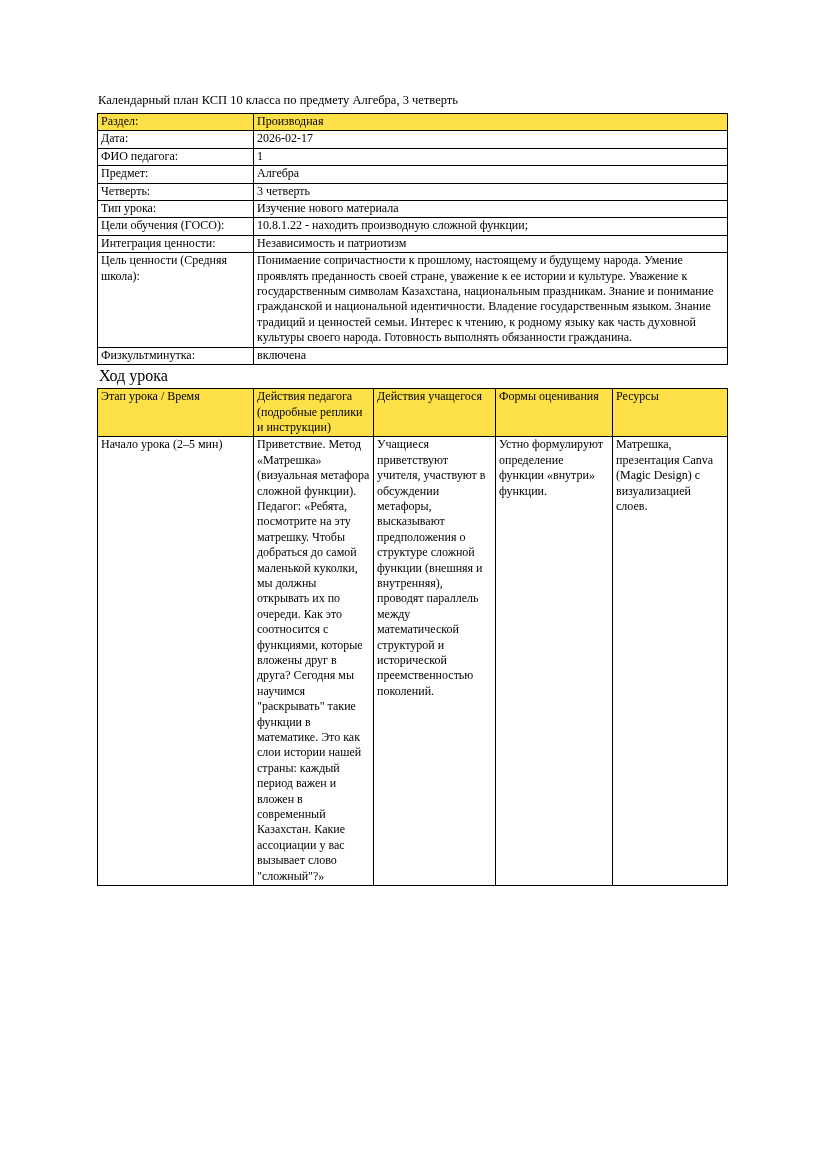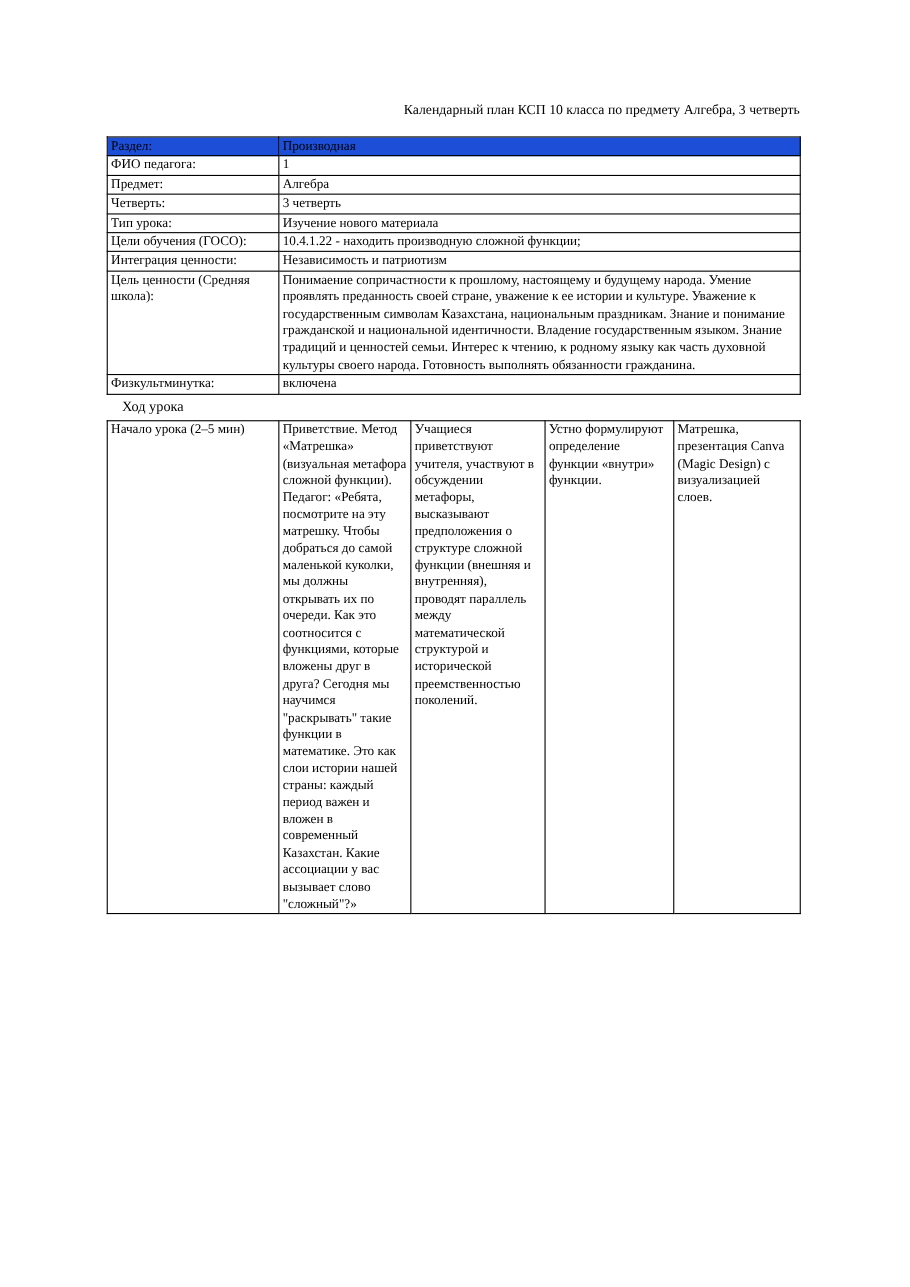--- a/index.html
+++ b/index.html
@@ -14,47 +14,46 @@
     color: #000000;
     -webkit-font-smoothing: antialiased;
   }
   .page {
     box-sizing: border-box;
     width: 827px;
     height: 1170px;
     padding: 93px 100px 0 97px;
   }
   .doc-title {
-    margin: 0 0 16px 1px;
+    margin: 0 0 5px 1px;
     font-size: 12.5px;
     line-height: 15px;
-    text-align: right;
   }
   table {
     border-collapse: collapse;
     width: 630px;
     table-layout: fixed;
   }
   td, th {
     border: 1px solid #000000;
     vertical-align: top;
     text-align: left;
     font-weight: normal;
     font-size: 12px;
     line-height: 15.4px;
     padding: 0 3px 1px 3px;
     word-wrap: break-word;
     overflow-wrap: break-word;
   }
   tr.shaded td, tr.head th {
-    background: #1d4ed8;
+    background: #fde047;
   }
   .section-heading {
-    margin: 3px 0 5px 14px;
-    font-size: 13px;
+    margin: 3px 0 5px 2px;
+    font-size: 16px;
     line-height: 15px;
   }
   
   col.c-label { width: 156px; }
   col.c-value { width: 474px; }
   
   col.l-stage    { width: 156px; }
   col.l-teacher  { width: 120px; }
   col.l-student  { width: 122px; }
   col.l-assess   { width: 117px; }
@@ -71,38 +70,42 @@
     <colgroup>
         <col class="c-label">
         <col class="c-value">
       </colgroup>
     <tbody>
       <tr class="shaded">
         <td>Раздел:</td>
         <td>Производная</td>
       </tr>
       <tr>
+        <td>Дата:</td>
+        <td>2026-02-17</td>
+      </tr>
+      <tr>
         <td>ФИО педагога:</td>
         <td>1</td>
       </tr>
       <tr>
         <td>Предмет:</td>
         <td>Алгебра</td>
       </tr>
       <tr>
         <td>Четверть:</td>
         <td>3 четверть</td>
       </tr>
       <tr>
         <td>Тип урока:</td>
         <td>Изучение нового материала</td>
       </tr>
       <tr>
         <td>Цели обучения (ГОСО):</td>
-        <td>10.4.1.22 - находить производную сложной функции;</td>
+        <td>10.8.1.22 - находить производную сложной функции;</td>
       </tr>
       <tr>
         <td>Интеграция ценности:</td>
         <td>Независимость и патриотизм</td>
       </tr>
       <tr>
         <td>Цель ценности (Средняя школа):</td>
         <td>Понимаение сопричастности к прошлому, настоящему и будущему народа. Умение проявлять преданность своей стране, уважение к ее истории и культуре. Уважение к государственным символам Казахстана, национальным праздникам. Знание и понимание гражданской и национальной идентичности. Владение государственным языком. Знание традиций и ценностей семьи. Интерес к чтению, к родному языку как часть духовной культуры своего народа. Готовность выполнять обязанности гражданина.</td>
       </tr>
       <tr>
@@ -116,20 +119,27 @@
 
   <table class="lesson">
     <colgroup>
       <col class="l-stage">
         <col class="l-teacher">
         <col class="l-student">
         <col class="l-assess">
         <col class="l-resource">
     </colgroup>
     <tbody>
+      <tr class="head">
+        <th>Этап урока / Время</th>
+        <th>Действия педагога (подробные реплики и инструкции)</th>
+        <th>Действия учащегося</th>
+        <th>Формы оценивания</th>
+        <th>Ресурсы</th>
+      </tr>
       <tr>
         <td>Начало урока (2–5 мин)</td>
         <td>Приветствие. Метод «Матрешка» (визуальная метафора сложной функции). Педагог: «Ребята, посмотрите на эту матрешку. Чтобы добраться до самой маленькой куколки, мы должны открывать их по очереди. Как это соотносится с функциями, которые вложены друг в друга? Сегодня мы научимся "раскрывать" такие функции в математике. Это как слои истории нашей страны: каждый период важен и вложен в современный Казахстан. Какие ассоциации у вас вызывает слово "сложный"?»</td>
         <td>Учащиеся приветствуют учителя, участвуют в обсуждении метафоры, высказывают предположения о структуре сложной функции (внешняя и внутренняя), проводят параллель между математической структурой и исторической преемственностью поколений.</td>
         <td>Устно формулируют определение функции «внутри» функции.</td>
         <td>Матрешка, презентация Canva (Magic Design) с визуализацией слоев.</td>
       </tr>
     </tbody>
   </table>
 

